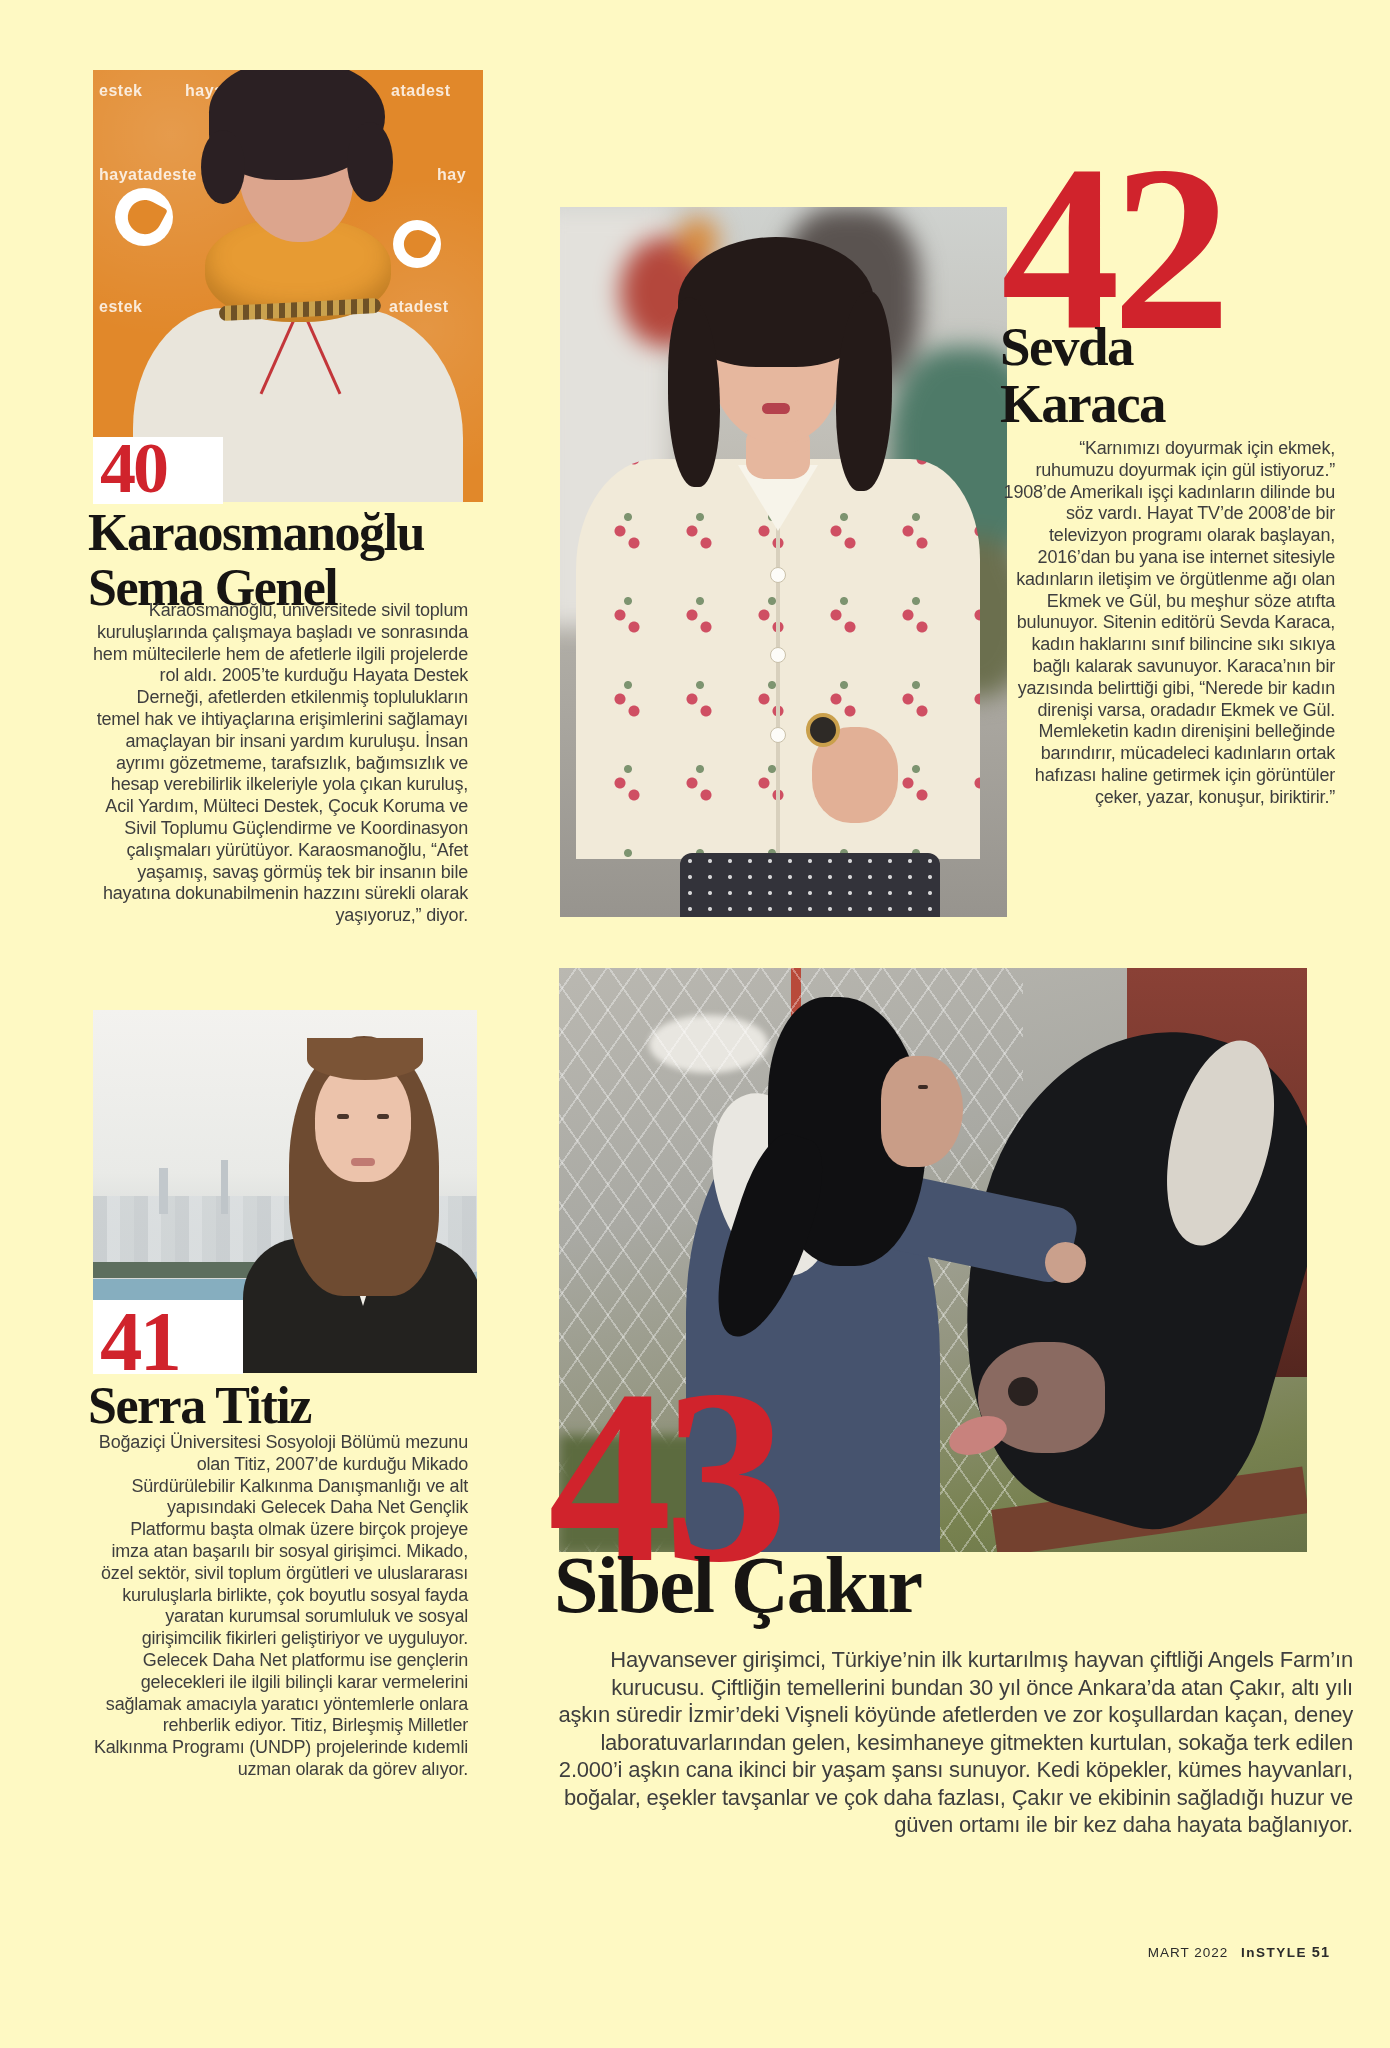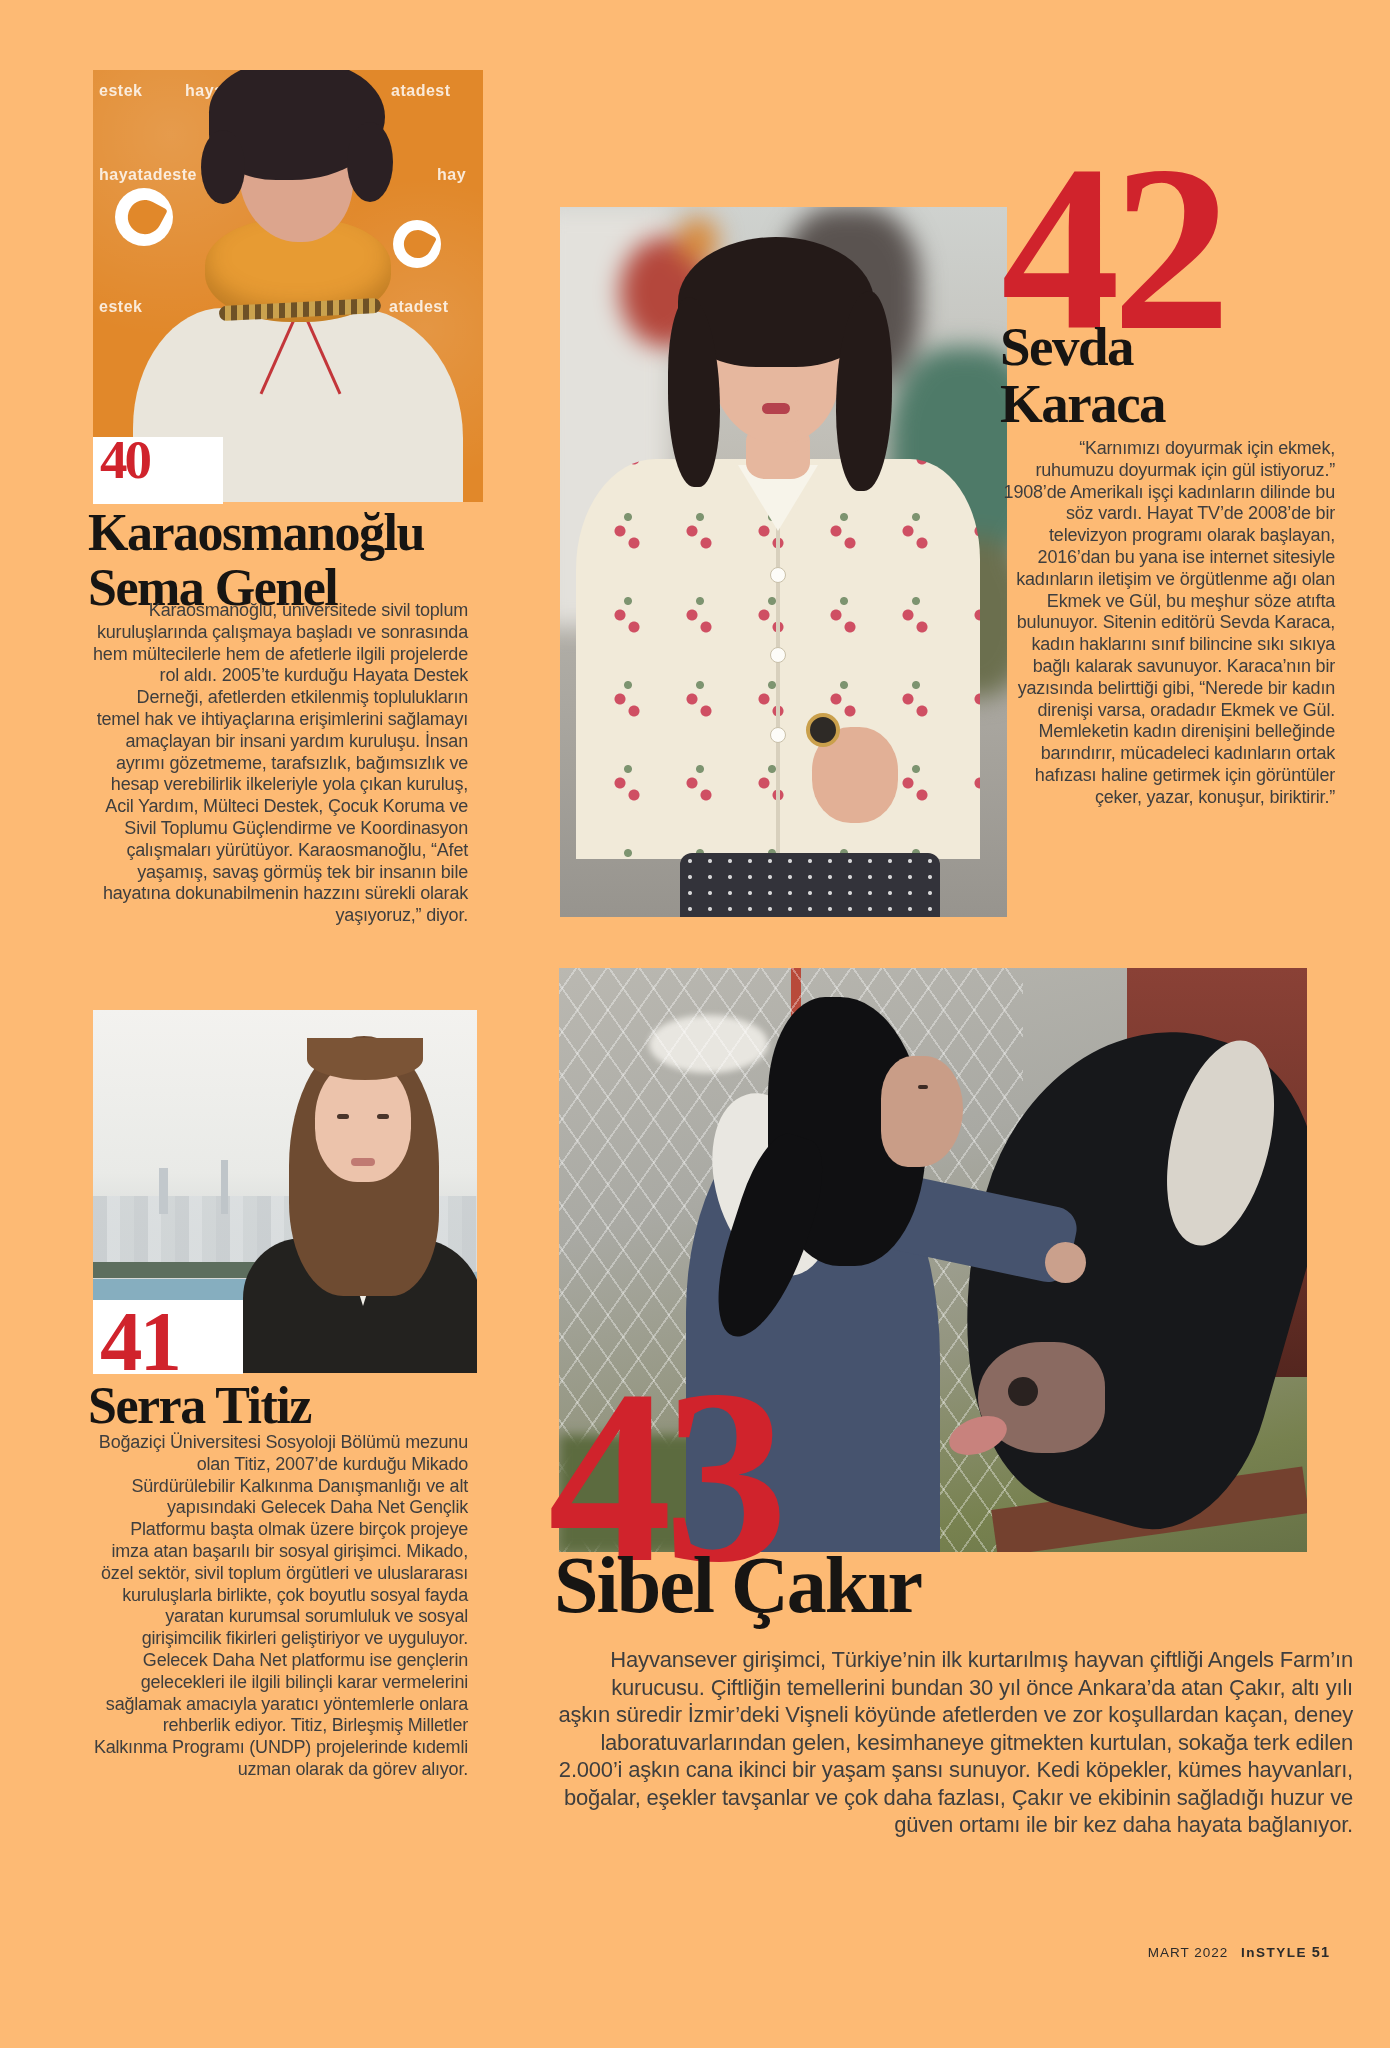--- a/index.html
+++ b/index.html
@@ -1,16 +1,16 @@
 <!DOCTYPE html>
 <html><head>
 <meta charset="utf-8">
 <style>
   html,body{margin:0;padding:0;background:#ffffff;}
-  .page{position:relative;width:1390px;height:2048px;background:#fdba74;overflow:hidden;
+  .page{position:relative;width:1390px;height:2048px;background:#fef9c3;overflow:hidden;
         font-family:"Liberation Sans",sans-serif;}
   .photo{position:absolute;overflow:hidden;}
   .abs{position:absolute;}
   .num{position:absolute;font-family:"Liberation Serif",serif;font-weight:700;
        color:#d0232c;line-height:1;letter-spacing:-3px;z-index:6;}
   .numbox{position:absolute;background:#ffffff;z-index:5;}
   .h1{position:absolute;font-family:"Liberation Serif",serif;font-weight:700;
       color:#171513;letter-spacing:-1.5px;z-index:7;}
   .bio{position:absolute;color:#3e3e3e;font-size:18px;line-height:21.8px;
        letter-spacing:-0.2px;z-index:7;text-align:right;}
@@ -58,21 +58,21 @@
     <div class="abs" style="left:172px;top:92px;width:12px;height:5px;background:#5a3d33;border-radius:3px;"></div>
     <div class="abs" style="left:218px;top:92px;width:12px;height:5px;background:#5a3d33;border-radius:3px;"></div>
     <div class="abs" style="left:116px;top:-10px;width:176px;height:120px;background:#2b2023;
          border-radius:48% 52% 58% 42%;"></div>
     <div class="abs" style="left:108px;top:60px;width:44px;height:74px;background:#2b2023;
          border-radius:50%;"></div>
     <div class="abs" style="left:254px;top:52px;width:46px;height:80px;background:#2b2023;
          border-radius:50%;"></div>
   </div>
   <div class="numbox" style="left:93px;top:437px;width:130px;height:67px"></div>
-  <div class="num" style="left:100px;top:432px;font-size:55px;">40</div>
+  <div class="num" style="left:100px;top:432px;font-size:72px;">40</div>
   <div class="h1" style="left:88px;top:505px;font-size:52px;line-height:55px;">
     <span style="display:block">Karaosmanoğlu</span>
     <span style="display:block">Sema Genel</span>
   </div>
   <p class="bio" style="left:90px;top:600px;width:378px;margin:0;">Karaosmanoğlu, üniversitede sivil toplum kuruluşlarında çalışmaya başladı ve sonrasında hem mültecilerle hem de afetlerle ilgili projelerde rol aldı. 2005’te kurduğu Hayata Destek Derneği, afetlerden etkilenmiş toplulukların temel hak ve ihtiyaçlarına erişimlerini sağlamayı amaçlayan bir insani yardım kuruluşu. İnsan ayrımı gözetmeme, tarafsızlık, bağımsızlık ve hesap verebilirlik ilkeleriyle yola çıkan kuruluş, Acil Yardım, Mülteci Destek, Çocuk Koruma ve Sivil Toplumu Güçlendirme ve Koordinasyon çalışmaları yürütüyor. Karaosmanoğlu, “Afet yaşamış, savaş görmüş tek bir insanın bile hayatına dokunabilmenin hazzını sürekli olarak yaşıyoruz,” diyor.</p>
 
   <div class="photo" style="left:560px;top:207px;width:447px;height:710px;
        background:linear-gradient(180deg,#cfd2cf 0%,#bdbab2 40%,#97948e 100%);">
     <div class="abs" style="inset:0;filter:blur(12px);">
       <div class="abs" style="left:-20px;top:0;width:130px;height:420px;background:#e3e1dc;"></div>

